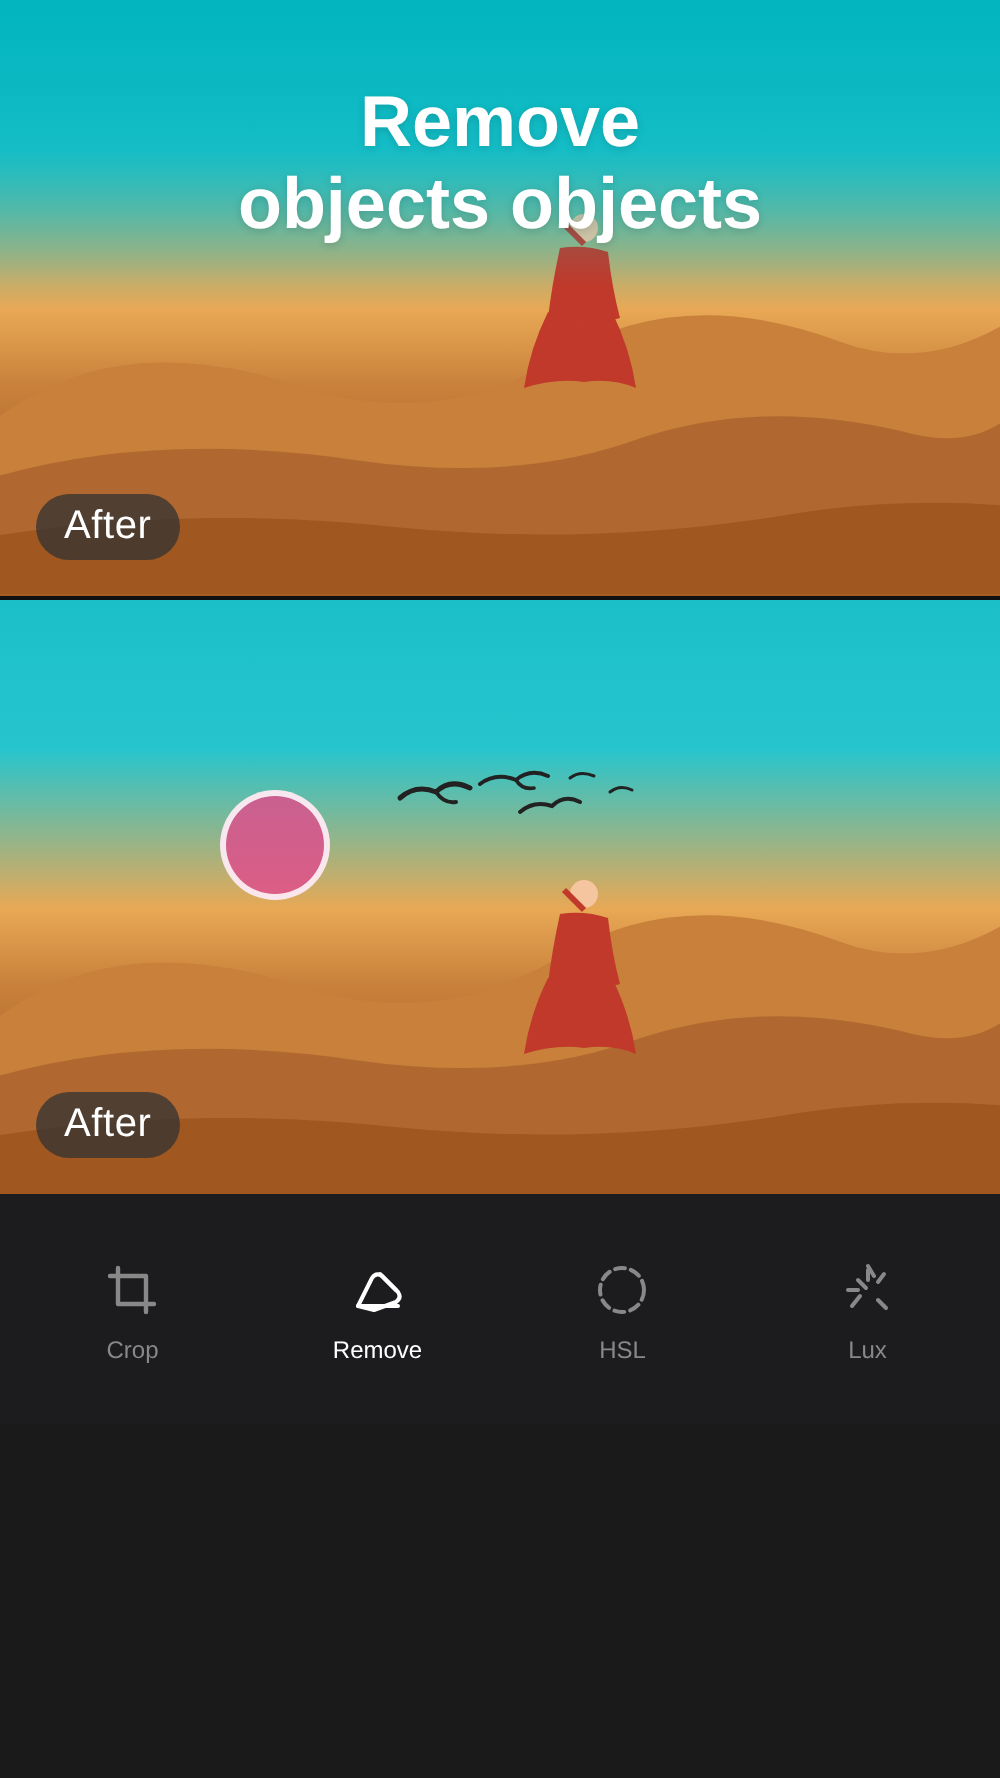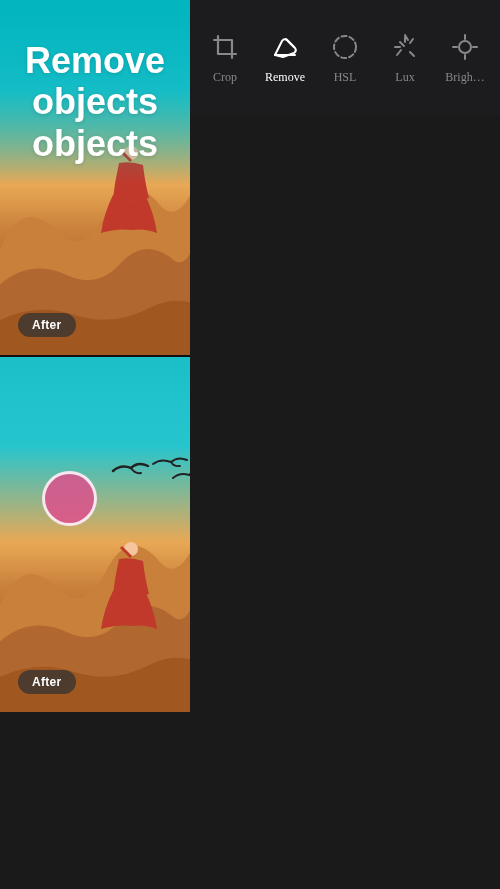--- a/index.html
+++ b/index.html
@@ -10,21 +10,21 @@
       background: #1a1a1a;
       font-family: -apple-system, BlinkMacSystemFont, 'Helvetica Neue', sans-serif;
       overflow: hidden;
       position: relative;
     }
 
     #app {
       width: 500px;
       height: 712px;
       display: flex;
-      flex-direction: row;
+      flex-direction: column;
       position: relative;
     }
 
     
     #header {
       position: absolute;
       top: 0;
       left: 0;
       right: 0;
       z-index: 10;
@@ -97,22 +97,22 @@
       border: 3px solid rgba(255,255,255,0.9);
     }
 
     
     .badge {
       position: absolute;
       bottom: 18px;
       left: 18px;
       background: rgba(50,50,50,0.75);
       color: white;
-      font-size: 12px;
-      font-weight: 700;
+      font-size: 20px;
+      font-weight: 400;
       padding: 5px 14px;
       border-radius: 20px;
       letter-spacing: 0.3px;
     }
 
     
     .panel-divider {
       height: 2px;
       background: #111;
       flex-shrink: 0;
@@ -144,21 +144,20 @@
       height: 34px;
       display: flex;
       align-items: center;
       justify-content: center;
     }
 
     .tool-label {
       font-size: 12px;
       color: #888;
       text-align: right;
-      font-family: Liberation Serif, serif;
     }
 
     .tool-label.active {
       color: #fff;
     }
 
     .tool-icon svg {
       stroke: #888;
       fill: none;
       stroke-width: 2;
@@ -307,28 +306,16 @@
           <line x1="7" y1="23" x2="11" y2="18" stroke="#888" stroke-width="2" stroke-linecap="round"></line>
           <line x1="10" y1="10" x2="14" y2="14" stroke="#888" stroke-width="2" stroke-linecap="round"></line>
           <line x1="20" y1="20" x2="24" y2="24" stroke="#888" stroke-width="2" stroke-linecap="round"></line>
           <line x1="5" y1="15" x2="10" y2="15" stroke="#888" stroke-width="2" stroke-linecap="round"></line>
           <line x1="15" y1="5" x2="15" y2="10" stroke="#888" stroke-width="2" stroke-linecap="round"></line>
         </svg>
       </div>
       <span class="tool-label">Lux</span>
     </div>
 
-    <div class="tool-item partial">
-      <div class="tool-icon">
-        <svg width="30" height="30" viewBox="0 0 30 30">
-          <circle cx="15" cy="15" r="6" stroke="#888" stroke-width="2" fill="none"></circle>
-          <line x1="15" y1="3" x2="15" y2="7" stroke="#888" stroke-width="2" stroke-linecap="round"></line>
-          <line x1="15" y1="23" x2="15" y2="27" stroke="#888" stroke-width="2" stroke-linecap="round"></line>
-          <line x1="3" y1="15" x2="7" y2="15" stroke="#888" stroke-width="2" stroke-linecap="round"></line>
-          <line x1="23" y1="15" x2="27" y2="15" stroke="#888" stroke-width="2" stroke-linecap="round"></line>
-        </svg>
-      </div>
-      <span class="tool-label">Brigh…</span>
-    </div>
 
   </div>
 
 </div>
 
 </body></html>

